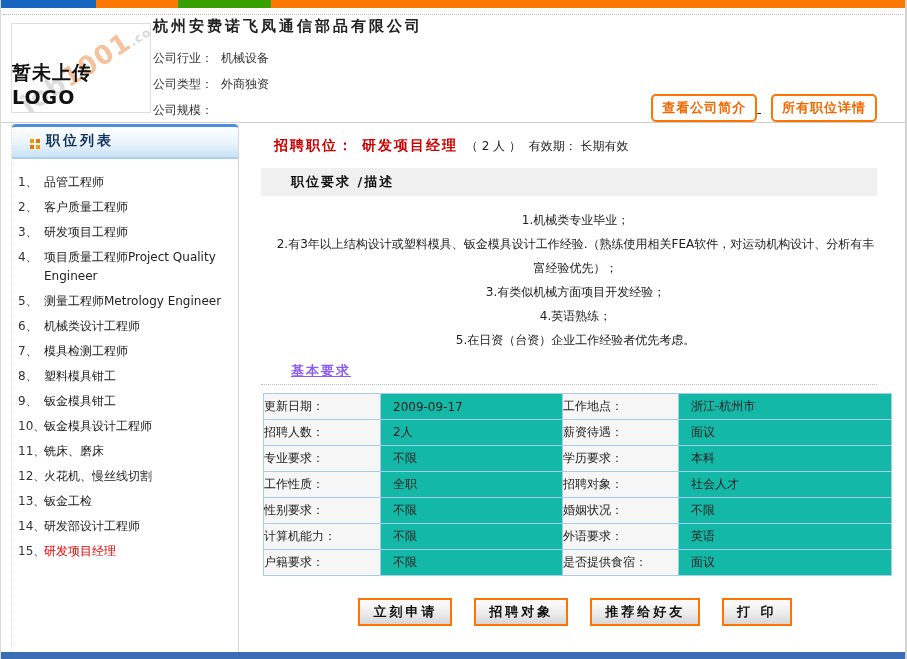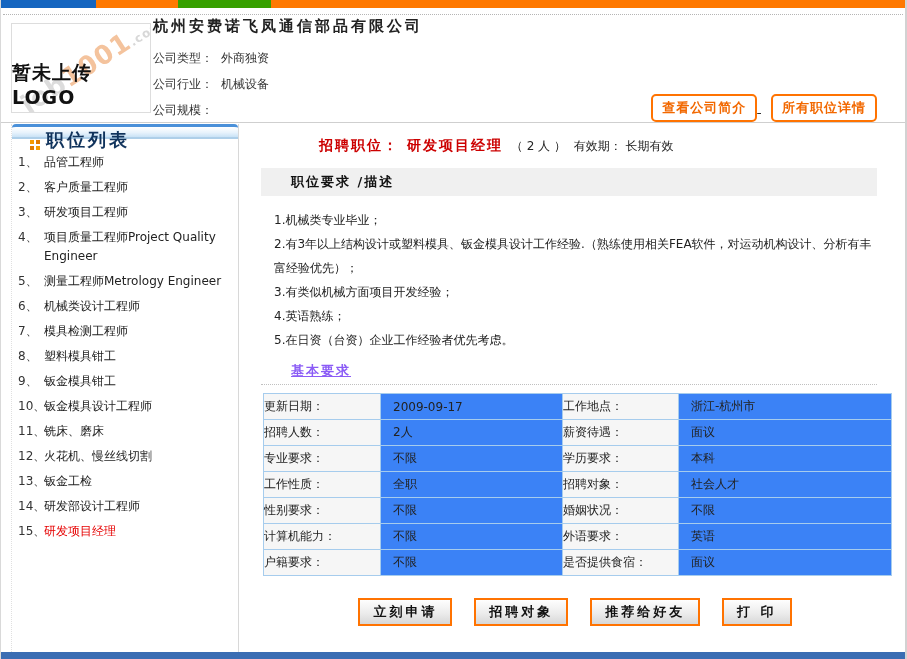--- a/index.html
+++ b/index.html
@@ -34,48 +34,48 @@
   .c-field .lab { margin-right:8px; }
   .header-btns { position:absolute; right:28px; bottom:0;text-decoration:underline; }
   .btn-outline { display:inline-block; margin-left:10px; padding:3px 9px; border:2px solid #ff7301;
                  border-radius:5px; color:#f26800; background:#fff; font-size:13px; font-weight:bold;
                  letter-spacing:1px; cursor:pointer; }
 
   
   .content { position:absolute; top:124px; left:0; right:0; bottom:7px; display:flex; }
   .sidebar { width:238px; border-right:1px solid #d8d8d8; padding-left:10px; }
   .sb-inner { border-left:1px dotted #e0e0e0; height:100%; }
-  .sb-header { height:15px; line-height:26px; background:linear-gradient(180deg,#ffffff 0%,#e8f3fc 55%,#c9e2f6 100%);
+  .sb-header { height:35px; line-height:26px; background:linear-gradient(180deg,#ffffff 0%,#e8f3fc 55%,#c9e2f6 100%);
                border-top:3px solid #4a90d9; border-bottom:2px solid #aecfe9; border-radius:4px 4px 0 0;
-               font-size:18px; font-weight:bold; color:#10335c; letter-spacing:3px; padding-left:18px; }
+               font-size:14px; font-weight:bold; color:#10335c; letter-spacing:3px; padding-left:18px; }
   .sb-sq { display:inline-block; width:4px; height:4px; background:#f59b00; margin-right:12px;
            vertical-align:2px; box-shadow:6px 0 0 #e07b00, 0 6px 0 #e07b00, 6px 6px 0 #f59b00; }
   .job-list { list-style:none; padding:14px 6px 0 6px; }
   .job-item { display:flex; margin-bottom:6px; line-height:19px; }
   .job-item .num { width:26px; flex:0 0 26px; color:#333; }
   .job-item a { color:#222; text-decoration:none; cursor:pointer; width:190px; }
   .job-item.active a { color:#e60000; }
 
   .main { flex:1; padding:13px 28px 0 22px; overflow:hidden; }
   .job-title-line { padding-left:13px; margin-bottom:13px; }
-  .jt-label, .jt-title { color:#cc0000; font-weight:bold; font-size:14px; letter-spacing:2px;margin-left:45px; }
+  .jt-label, .jt-title { color:#cc0000; font-weight:bold; font-size:14px; letter-spacing:2px; }
   .jt-title { margin-left:8px; }
   .jt-count, .jt-valid-label, .jt-valid-value { font-size:12px; color:#222; }
   .jt-count { margin:0 4px; }
   .section-bar { height:28px; line-height:28px; background:#f0f0f0; font-size:13px; font-weight:bold;
                  color:#111; letter-spacing:2px; padding-left:30px; margin-bottom:12px; }
-  .desc { padding-left:13px; margin-bottom:10px; }
+  .desc { padding-left:13px; margin-bottom:10px;text-align:center; }
   .desc p { line-height:24px; color:#222; }
   .basic-title { font-size:13px; font-weight:bold; color:#8b5cf6; letter-spacing:2px; padding-left:30px; margin:8px 0 4px 0;text-decoration:underline; }
   .basic-rule { border-bottom:1px dotted #c0c0c0; margin-bottom:8px; }
 
   table.req { border-collapse:collapse; table-layout:fixed; width:628px; margin-left:2px; }
   table.req td { border:1px solid #a6cced; height:26px; font-size:12px; color:#222; }
   td.flabel { background:#f6f6f6; text-align:left; padding-right:10px; color:#333; }
-  td.fvalue { background:#3b82f6; text-align:left; padding-left:12px; }
+  td.fvalue { background:#14b8a6; text-align:left; padding-left:12px; }
   col.c-l1 { width:117px; } col.c-v1 { width:182px; } col.c-l2 { width:116px; } col.c-v2 { width:213px; }
 
   .actions { width:628px; text-align:center; margin-top:22px; }
   .btn-action { display:inline-block; margin:0 9px; padding:3px 13px; border:2px solid #ff7301;
                 border-radius:0; background:linear-gradient(180deg,#fefefe 0%,#ececec 55%,#d7d7d7 100%);
                 color:#111; font-size:13px; font-weight:bold; letter-spacing:3px; cursor:pointer; }
 
   .footerbar { position:absolute; left:0; right:0; bottom:0; height:7px; background:#3a6db3; }
 </style>
 </head>
@@ -92,24 +92,24 @@
   <div class="dotline"></div>
 
   <div class="header">
     <div class="logo-box">
       <div class="logo-watermark"><span>job</span><span class="wm-num">1001</span><span class="wm-com">.com</span></div>
       <div class="logo-text">暂未上传LOGO</div>
     </div>
     <div class="company">
       <div class="company-name">杭州安费诺飞凤通信部品有限公司</div>
       <div class="c-field">
+        <span class="lab">公司行业：</span><span>机械设备</span>
+      </div>
+      <div class="c-field">
         <span class="lab">公司类型：</span><span>外商独资</span>
-      </div>
-      <div class="c-field">
-        <span class="lab">公司行业：</span><span>机械设备</span>
       </div>
       <div class="c-field">
         <span class="lab">公司规模：</span><span></span>
       </div>
     </div>
     <div class="header-btns">
       <span class="btn-outline">查看公司简介</span>
       <span class="btn-outline">所有职位详情</span>
     </div>
   </div>

